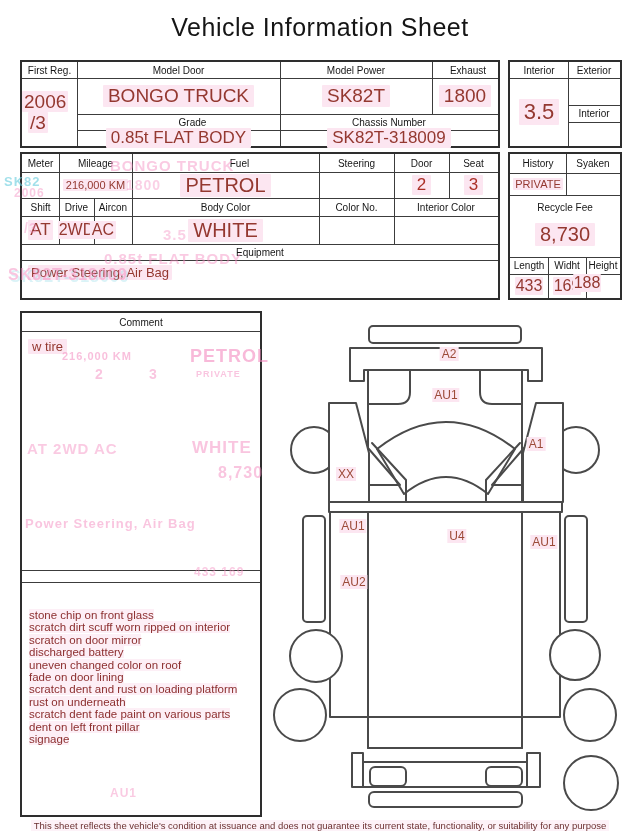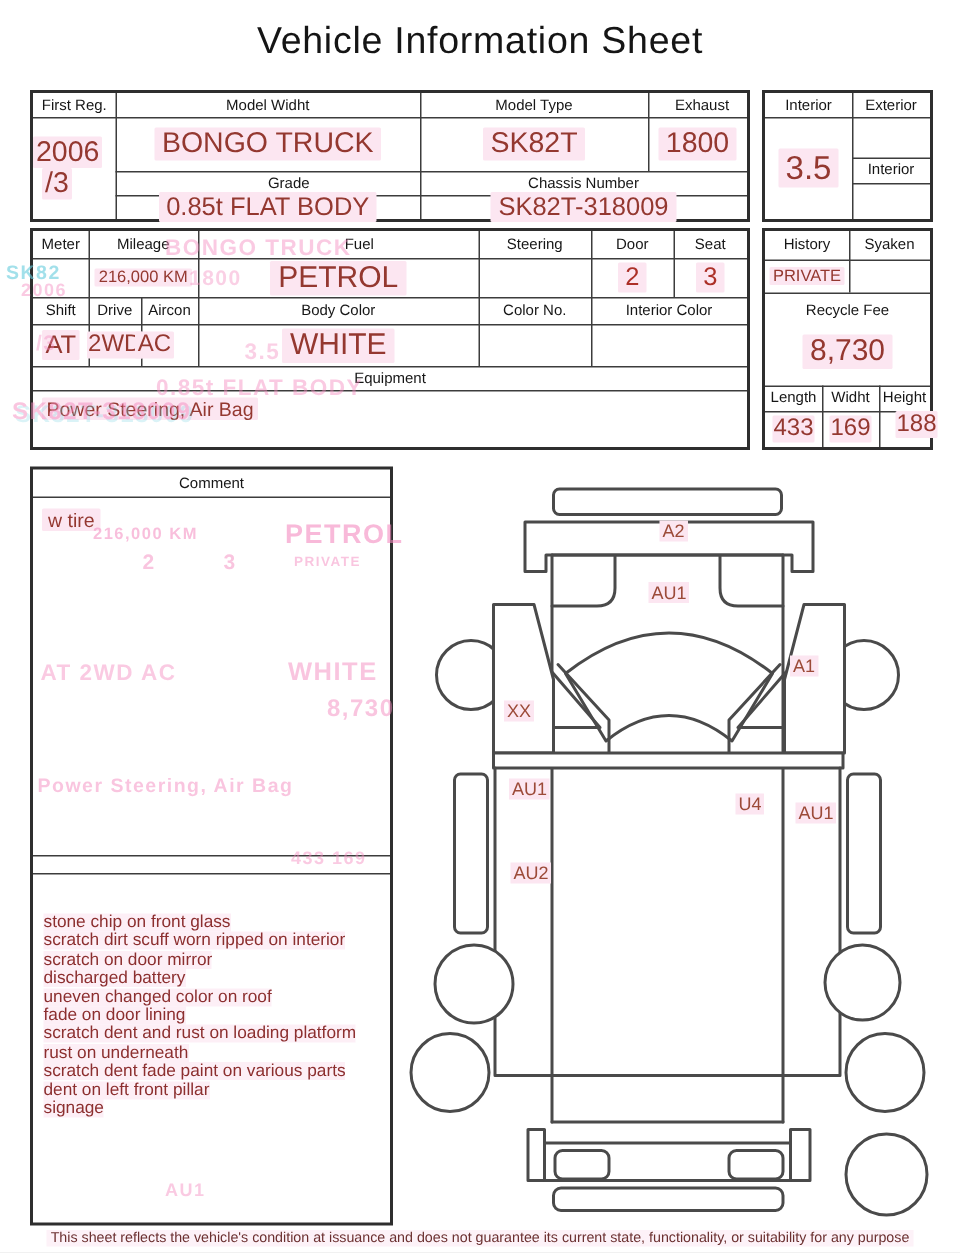--- a/index.html
+++ b/index.html
@@ -41,22 +41,22 @@
 
   <div class="box" style="left:20px;top:60px;width:480px;height:88px;">
     <div class="vline" style="left:55px;top:0;width:1px;height:84px;"></div>
     <div class="vline" style="left:258px;top:0;width:1px;height:84px;"></div>
     <div class="vline" style="left:410px;top:0;width:1px;height:52px;"></div>
     <div class="hline" style="left:0;top:16px;width:476px;height:1px;"></div>
     <div class="hline" style="left:55px;top:52px;width:421px;height:1px;"></div>
     <div class="hline" style="left:55px;top:68px;width:421px;height:1px;"></div>
 
     <div class="lbl" style="left:0;top:0;width:55px;height:16px;">First Reg.</div>
-    <div class="lbl" style="left:55px;top:0;width:203px;height:16px;">Model Widht</div>
-    <div class="lbl" style="left:258px;top:0;width:152px;height:16px;">Model Type</div>
+    <div class="lbl" style="left:55px;top:0;width:203px;height:16px;">Model Door</div>
+    <div class="lbl" style="left:258px;top:0;width:152px;height:16px;">Model Power</div>
     <div class="lbl" style="left:410px;top:0;width:72px;height:16px;">Exhaust</div>
     <div class="lbl" style="left:55px;top:52px;width:203px;height:16px;padding-left:14px;">Grade</div>
     <div class="lbl" style="left:258px;top:52px;width:218px;height:16px;">Chassis Number</div>
 
     <div class="val big" style="left:0;top:16px;width:55px;height:68px;flex-direction:column;align-items:flex-start;line-height:21px;">
       <span class="hl" style="padding:0 2px;">2006</span>
       <span class="hl" style="padding:0 2px;margin-left:6px;">/3</span>
     </div>
     <div class="val big" style="left:55px;top:16px;width:203px;height:36px;">
         <span class="hl">BONGO TRUCK</span>
@@ -176,21 +176,21 @@
 
     <div class="lbl" style="left:0;top:103px;width:38px;height:17px;">Length</div>
     <div class="lbl" style="left:38px;top:103px;width:38px;height:17px;">Widht</div>
     <div class="lbl" style="left:76px;top:103px;width:34px;height:17px;">Height</div>
     <div class="val mid" style="left:0;top:120px;width:38px;height:24px;">
         <span class="hl" style="padding:0 1px;">433</span>
       </div>
     <div class="val mid" style="left:38px;top:120px;width:38px;height:24px;">
         <span class="hl" style="padding:0 1px;">169</span>
       </div>
-    <div class="val mid" style="left:84px;top:120px;width:34px;height:17px;">
+    <div class="val mid" style="left:60px;top:120px;width:34px;height:17px;">
         <span class="hl" style="padding:0 1px;">188</span>
       </div>
   </div>
 
   <div class="box" style="left:20px;top:311px;width:242px;height:506px;">
     <div class="hline" style="left:0;top:18px;width:238px;height:1px;"></div>
     <div class="hline" style="left:0;top:257px;width:238px;height:1px;"></div>
     <div class="hline" style="left:0;top:269px;width:238px;height:1px;"></div>
     <div class="lbl" style="left:0;top:0;width:238px;height:18px;">Comment</div>
     <div class="val" style="left:6px;top:24px;height:18px;font-size:13px;">
@@ -260,21 +260,21 @@
         <rect x="100" y="456" width="36" height="19" rx="5" fill="#fff"></rect>
         <rect x="216" y="456" width="36" height="19" rx="5" fill="#fff"></rect>
         <rect x="99" y="481" width="153" height="15" rx="5" fill="#fff"></rect>
       </g>
     </svg>
     <span class="dlabel" style="left:179px;top:43px;">A2</span>
     <span class="dlabel" style="left:176px;top:84px;">AU1</span>
     <span class="dlabel" style="left:266px;top:133px;">A1</span>
     <span class="dlabel" style="left:76px;top:163px;">XX</span>
     <span class="dlabel" style="left:83px;top:215px;">AU1</span>
-    <span class="dlabel" style="left:187px;top:225px;margin-left:43px;">U4</span>
+    <span class="dlabel" style="left:187px;top:225px;">U4</span>
     <span class="dlabel" style="left:274px;top:231px;">AU1</span>
     <span class="dlabel" style="left:84px;top:271px;">AU2</span>
   </div>
 
   <span class="ghost" style="left:110px;top:157px;font-size:15px;opacity:.45;">BONGO TRUCK</span>
   <span class="ghost" style="left:126px;top:177px;font-size:14px;opacity:.4;">1800</span>
   <span class="ghost gcyan" style="left:4px;top:174px;font-size:13px;opacity:.6;">SK82</span>
   <span class="ghost" style="left:14px;top:186px;font-size:12px;opacity:.45;">2006</span>
   <span class="ghost" style="left:24px;top:220px;font-size:14px;opacity:.4;">/3</span>
   <span class="ghost" style="left:163px;top:226px;font-size:15px;opacity:.4;">3.5</span>

